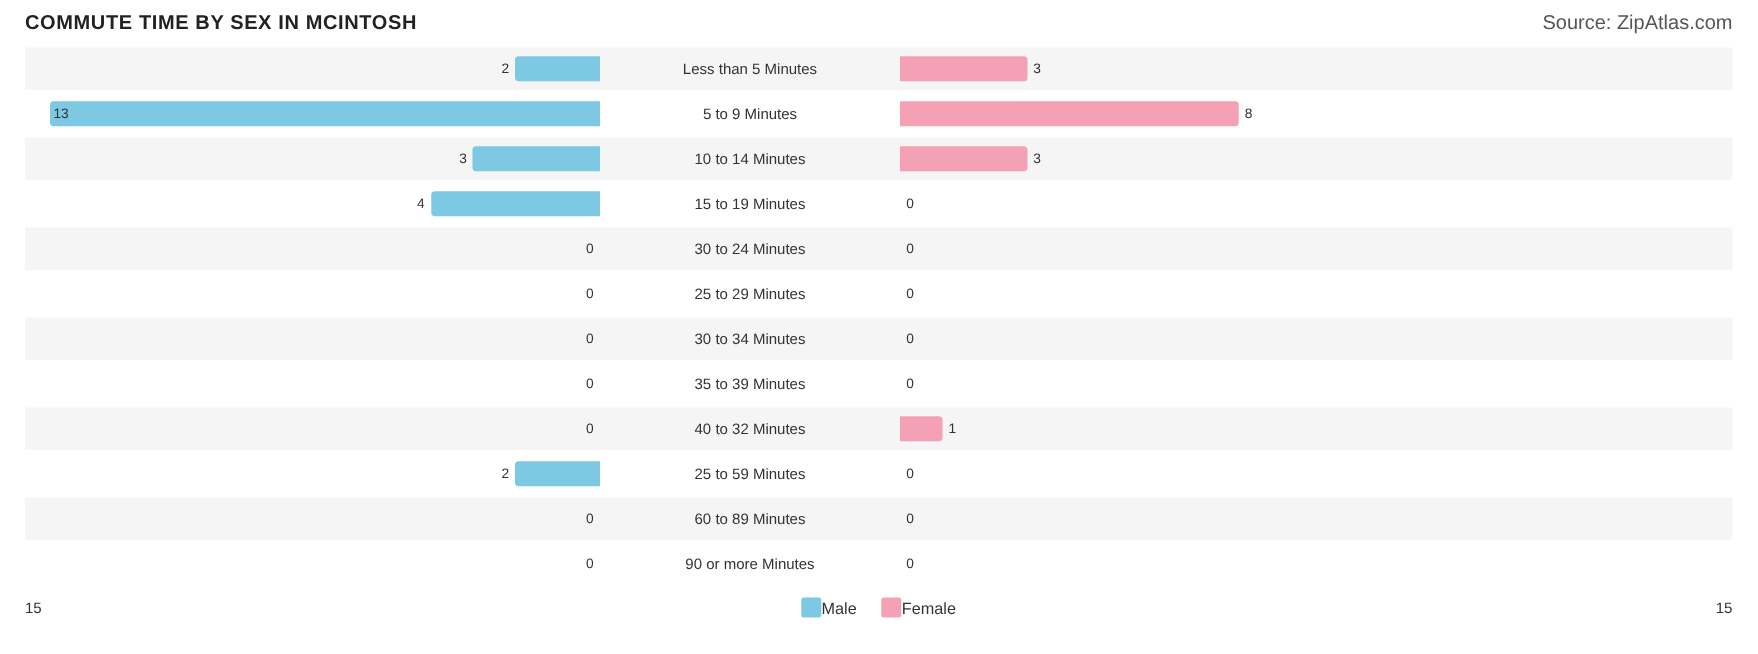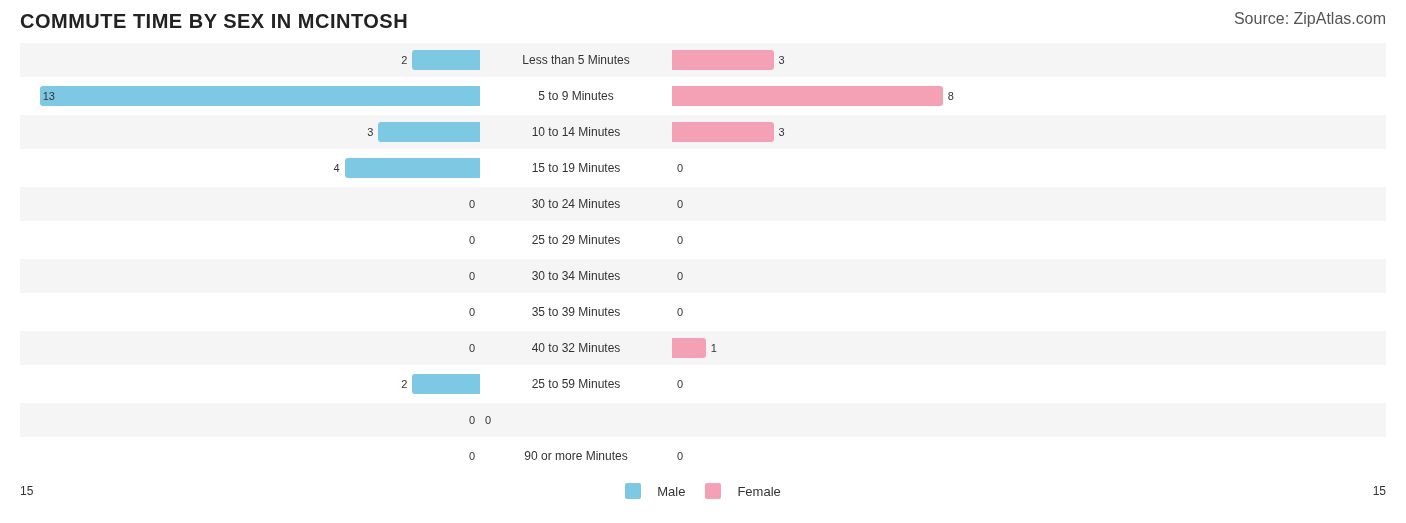--- a/index.html
+++ b/index.html
@@ -10,21 +10,21 @@
       min-height: 523px;
       padding: 10px 20px 20px 20px;
     }
     .header-row {
       display: flex;
       justify-content: space-between;
       align-items: flex-start;
       margin-bottom: 10px;
     }
     .chart-title {
-      font-size: 20px;
+      font-size: 16px;
       font-weight: bold;
       color: #222;
       text-transform: uppercase;
       letter-spacing: 0.5px;
       text-align: right;
     }
     .source-text {
       font-size: 16px;
       color: #555;
     }
@@ -54,21 +54,21 @@
       color: #333;
     }
     .legend {
       display: flex;
       gap: 20px;
       align-items: center;
     }
     .legend-item {
       display: flex;
       align-items: center;
-      gap: 16px;
+      gap: 0;
       font-size: 13px;
       color: #333;
     }
     .legend-box {
       width: 16px;
       height: 16px;
       border-radius: 2px;
     }
     .chart-wrapper {
       display: flex;
@@ -89,21 +89,21 @@
     }
     .left-bar-container {
       width: 460px;
       display: flex;
       align-items: center;
       justify-content: flex-end;
       position: relative;
       height: 34px;
     }
     .center-label-container {
-      width: 192px;
+      width: 240px;
       text-align: center;
       font-size: 12px;
       color: #333;
       flex-shrink: 0;
       padding: 0 5px;
     }
     .right-bar-container {
       width: 460px;
       display: flex;
       align-items: center;
@@ -267,20 +267,21 @@
               <div style="position: absolute; font-size: 11px; color: rgb(51, 51, 51); left: 5px;">0</div>
             </div>
           </div>
         </div>
         <div class="bar-row" style="background: rgb(245, 245, 245);">
           <div class="row-inner">
             <div class="left-bar-container">
               <div class="m-bar" style="width: 0px;"></div>
               <div style="position: absolute; font-size: 11px; color: rgb(51, 51, 51); right: 5px;">0</div>
             </div>
+            <div class="center-label-container">60 to 89 Minutes</div>
             <div class="right-bar-container">
               <div class="f-bar" style="width: 0px;"></div>
               <div style="position: absolute; font-size: 11px; color: rgb(51, 51, 51); left: 5px;">0</div>
             </div>
           </div>
         </div>
         <div class="bar-row" style="background: rgb(255, 255, 255);">
           <div class="row-inner">
             <div class="left-bar-container">
               <div class="m-bar" style="width: 0px;"></div>

